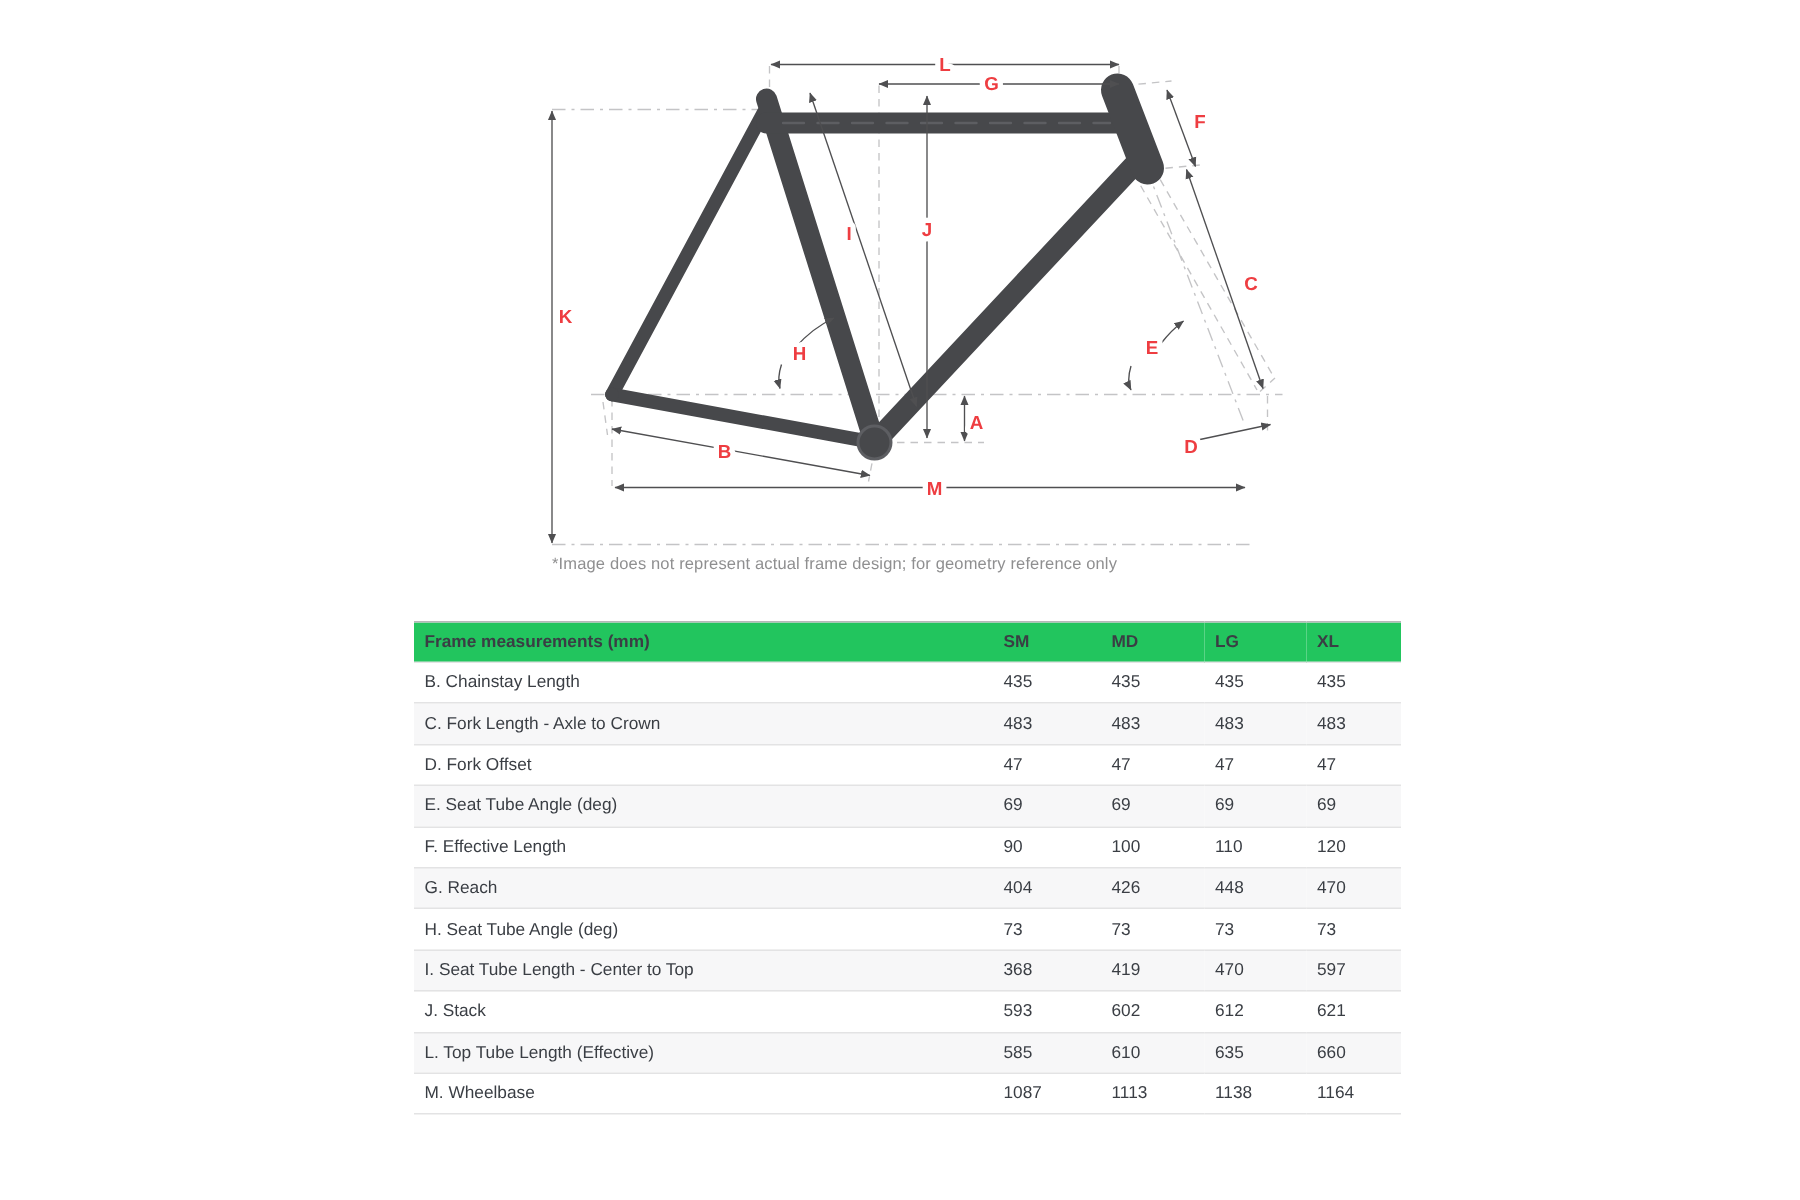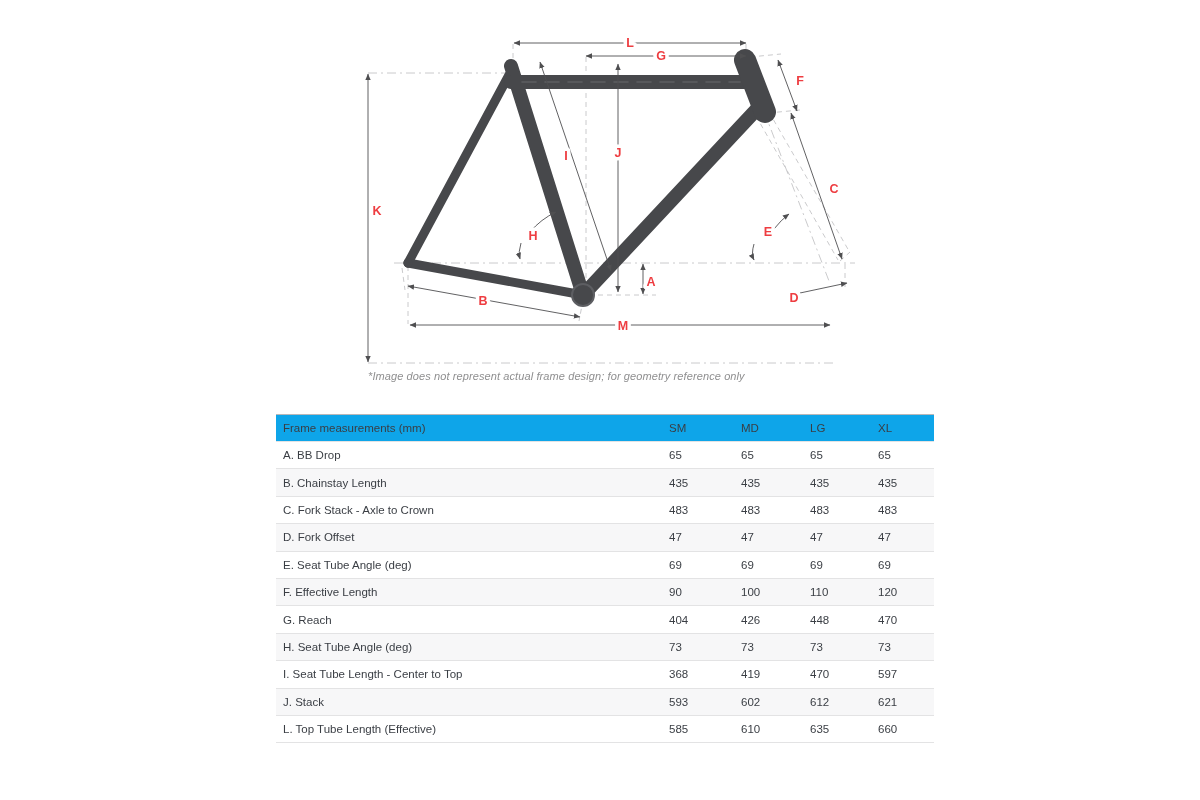--- a/index.html
+++ b/index.html
@@ -1,27 +1,27 @@
 <!DOCTYPE html>
 <html><head>
 <meta charset="utf-8">
 <style>
   html,body{margin:0;padding:0;background:#fff;}
   .page{position:relative;width:1200px;height:800px;background:#ffffff;overflow:hidden;
         font-family:"Liberation Sans", sans-serif;}
   .diagram-svg{position:absolute;left:0;top:0;}
-  .caption{position:absolute;left:368px;top:370px;font-size:11px;font-style:italic;
+  .caption{position:absolute;left:368px;top:370px;font-size:11px;
            color:#8f8f90;letter-spacing:.1px;}
   .geo-table{position:absolute;left:276px;top:414px;width:658px;border-collapse:collapse;
              table-layout:fixed;font-size:11.5px;color:#3a3e44;border-top:1px solid #b7b7b9;}
   .geo-table col.c0{width:386px}.geo-table col.c1{width:72px}.geo-table col.c2{width:69px}
   .geo-table col.c3{width:68px}.geo-table col.c4{width:63px}
   .geo-table td,.geo-table th{padding:0 0 0 7px;text-align:left;font-weight:400;
              height:26.4px;border-bottom:1px solid #e3e3e4;vertical-align:middle;white-space:nowrap;}
-  .geo-table thead th{height:26px;background:#0ea5e9;color:#3a3e44;}
+  .geo-table thead th{height:26px;background:#22c55e;color:#3a3e44;font-weight:bold;}
   .geo-table tbody tr:nth-child(even) td{background:#f7f7f8;}
   .dim-label{font-size:12.5px;font-weight:bold;fill:#ee3d41;text-anchor:middle;
              paint-order:stroke;stroke:#ffffff;stroke-width:7px;stroke-linejoin:round;}
 </style>
 </head>
 <body>
 
 <div class="page">
 
   <svg class="diagram-svg" width="1200" height="400" viewBox="0 0 1200 400">
@@ -112,35 +112,28 @@
       <tr>
         <th>Frame measurements (mm)</th>
         <th>SM</th>
         <th>MD</th>
         <th>LG</th>
         <th>XL</th>
       </tr>
     </thead>
     <tbody>
       <tr>
-        <td>A. BB Drop</td>
-        <td>65</td>
-        <td>65</td>
-        <td>65</td>
-        <td>65</td>
-      </tr>
-      <tr>
         <td>B. Chainstay Length</td>
         <td>435</td>
         <td>435</td>
         <td>435</td>
         <td>435</td>
       </tr>
       <tr>
-        <td>C. Fork Stack - Axle to Crown</td>
+        <td>C. Fork Length - Axle to Crown</td>
         <td>483</td>
         <td>483</td>
         <td>483</td>
         <td>483</td>
       </tr>
       <tr>
         <td>D. Fork Offset</td>
         <td>47</td>
         <td>47</td>
         <td>47</td>
@@ -188,15 +181,22 @@
         <td>612</td>
         <td>621</td>
       </tr>
       <tr>
         <td>L. Top Tube Length (Effective)</td>
         <td>585</td>
         <td>610</td>
         <td>635</td>
         <td>660</td>
       </tr>
+      <tr>
+        <td>M. Wheelbase</td>
+        <td>1087</td>
+        <td>1113</td>
+        <td>1138</td>
+        <td>1164</td>
+      </tr>
     </tbody>
   </table>
 </div>
 
 </body></html>

